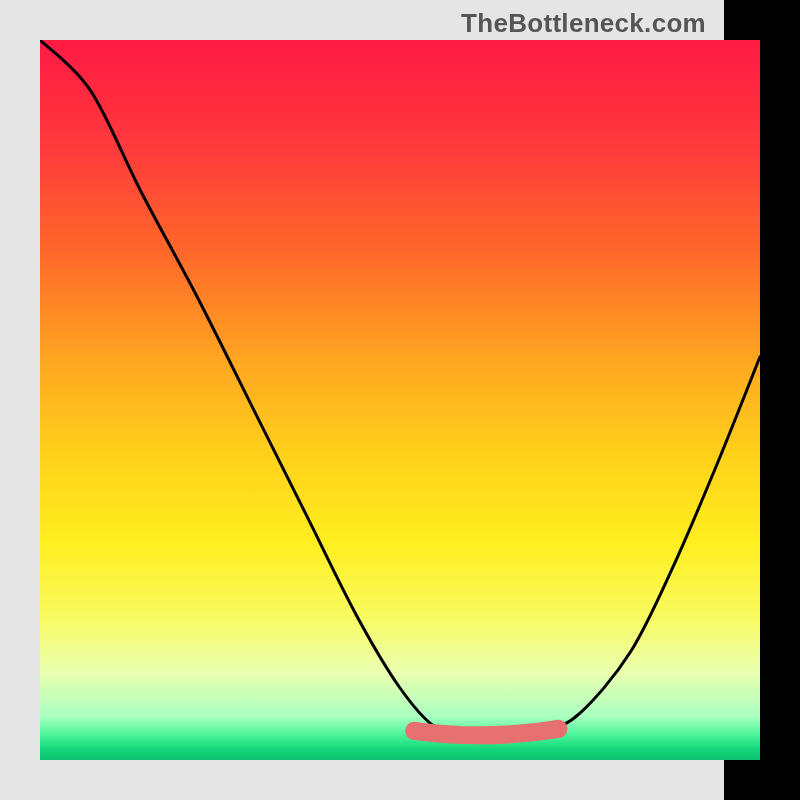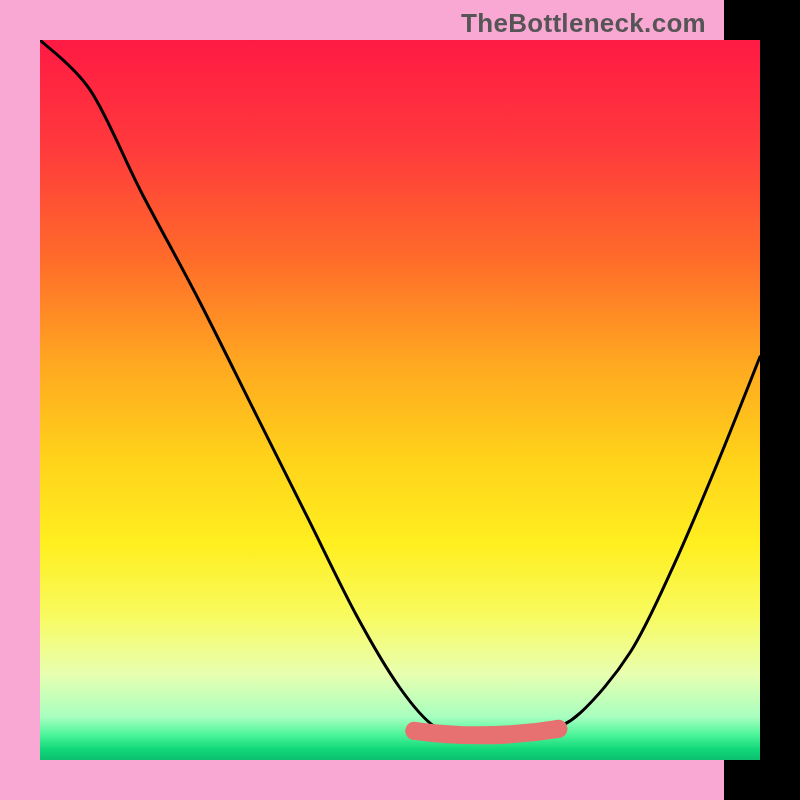--- a/index.html
+++ b/index.html
@@ -8,21 +8,21 @@
     background: #000;
     width: 800px;
     height: 800px;
     overflow: hidden;
     font-family: Arial, Helvetica, sans-serif;
   }
   .outer {
     position: relative;
     width: 724px;
     height: 800px;
-    background: #f9a8d4;
+    background: #e5e5e5;
   }
   .plot-area {
     position: absolute;
     left: 40px;
     top: 40px;
     width: 720px;
     height: 720px;
   }
   .gradient-bg {
     position: absolute;

